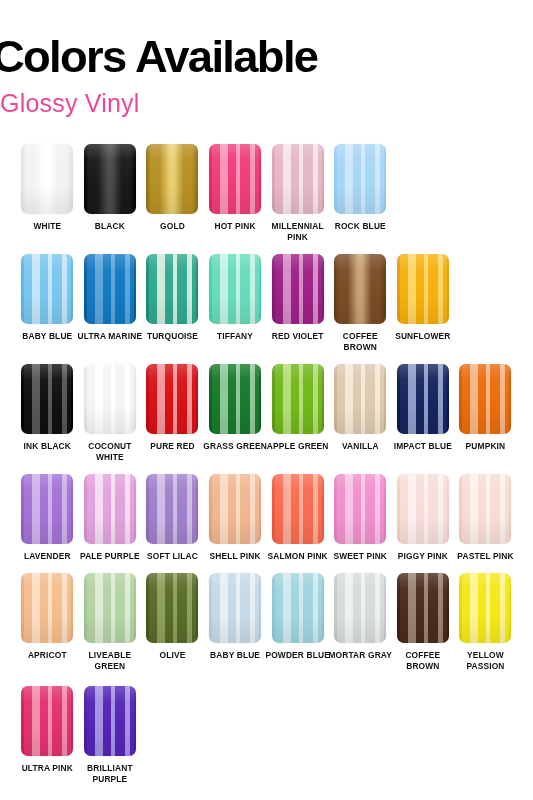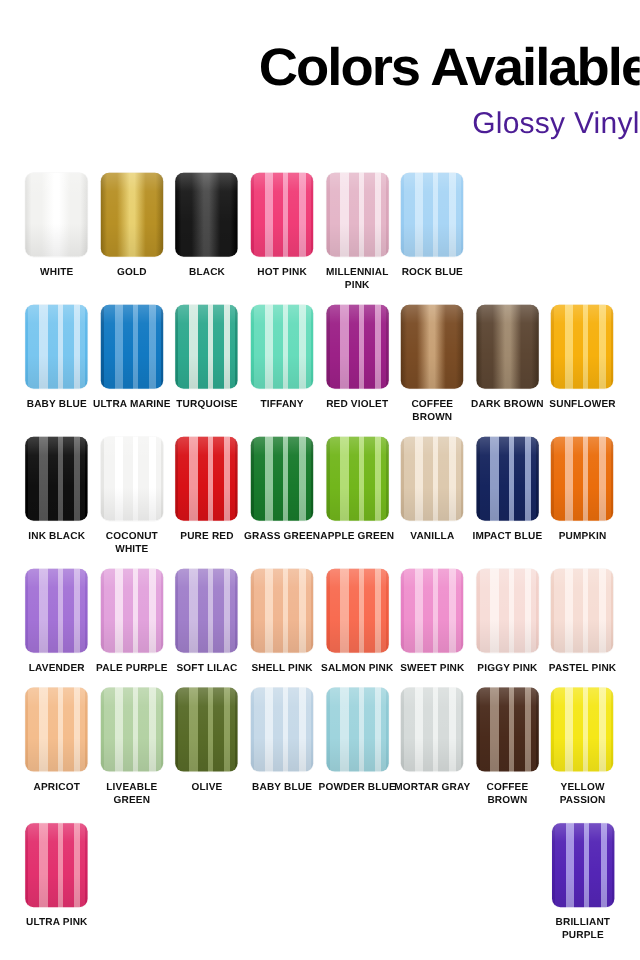--- a/index.html
+++ b/index.html
@@ -17,59 +17,57 @@
     position: relative;
     width: 533px;
     height: 800px;
     background: #ffffff;
     box-sizing: border-box;
   }
 
   
   .header {
     padding-top: 34px;
-    text-align: right;
+    text-align: left;
   }
   .title {
     font-family: "Liberation Sans", sans-serif;
     font-weight: 700;
     font-size: 44px;
     line-height: 46px;
     letter-spacing: -1.6px;
     color: #000000;
     margin: 0;
     transform: scaleX(1.03);
   }
   .subtitle {
     font-family: "Liberation Sans", sans-serif;
     font-weight: 400;
     font-size: 25px;
     line-height: 30px;
     letter-spacing: 0.2px;
-    color: #4c1d95;
+    color: #ec4899;
     margin: 8px 0 0 0;
-    padding-left: 28px;
   }
 
   
   .grid-wrap {
     margin-top: 26px;
     padding: 0 16px;
     box-sizing: border-box;
   }
   .row {
     display: flex;
     justify-content: flex-start;
     align-items: flex-start;
     margin-bottom: 11px;
   }
   .row.centered {
-    justify-content: space-between;
+    justify-content: flex-start;
     margin-top: 14px;
-    gap: 48px;
   }
   .cell {
     width: 62.6px;
     display: flex;
     flex-direction: column;
     align-items: center;
   }
   .swatch {
     width: 52px;
     height: 70px;
@@ -109,32 +107,32 @@
 
   <div class="grid-wrap" id="grid">
       <div class="row">
         <div class="cell">
           <div class="swatch" style="background: linear-gradient(90deg, rgb(223, 223, 221) 0%, rgb(242, 242, 240) 10%, rgb(242, 242, 240) 26%, rgb(255, 255, 255) 46%, rgb(255, 255, 255) 54%, rgb(242, 242, 240) 72%, rgb(242, 242, 240) 88%, rgb(223, 223, 221) 100%);">
             <div class="sheen" style="background: linear-gradient(rgba(255, 255, 255, 0.2) 0%, rgba(255, 255, 255, 0.04) 22%, rgba(0, 0, 0, 0) 60%, rgba(0, 0, 0, 0.07) 100%);"></div>
           </div>
           <div class="label">WHITE</div>
         </div>
         <div class="cell">
+          <div class="swatch" style="background: linear-gradient(90deg, rgb(0, 0, 0) 0%, rgb(25, 25, 25) 10%, rgb(25, 25, 25) 26%, rgb(75, 75, 75) 46%, rgb(75, 75, 75) 54%, rgb(25, 25, 25) 72%, rgb(25, 25, 25) 88%, rgb(0, 0, 0) 100%);">
+            <div class="sheen" style="background: linear-gradient(rgba(255, 255, 255, 0.2) 0%, rgba(255, 255, 255, 0.04) 22%, rgba(0, 0, 0, 0) 60%, rgba(0, 0, 0, 0.07) 100%);"></div>
+          </div>
+          <div class="label">BLACK</div>
+        </div>
+        <div class="cell">
           <div class="swatch" style="background: linear-gradient(90deg, rgb(142, 109, 20) 0%, rgb(183, 144, 37) 10%, rgb(183, 144, 37) 26%, rgb(232, 208, 112) 46%, rgb(232, 208, 112) 54%, rgb(183, 144, 37) 72%, rgb(183, 144, 37) 88%, rgb(142, 109, 20) 100%);">
             <div class="sheen" style="background: linear-gradient(rgba(255, 255, 255, 0.2) 0%, rgba(255, 255, 255, 0.04) 22%, rgba(0, 0, 0, 0) 60%, rgba(0, 0, 0, 0.07) 100%);"></div>
           </div>
           <div class="label">GOLD</div>
         </div>
         <div class="cell">
-          <div class="swatch" style="background: linear-gradient(90deg, rgb(0, 0, 0) 0%, rgb(25, 25, 25) 10%, rgb(25, 25, 25) 26%, rgb(75, 75, 75) 46%, rgb(75, 75, 75) 54%, rgb(25, 25, 25) 72%, rgb(25, 25, 25) 88%, rgb(0, 0, 0) 100%);">
-            <div class="sheen" style="background: linear-gradient(rgba(255, 255, 255, 0.2) 0%, rgba(255, 255, 255, 0.04) 22%, rgba(0, 0, 0, 0) 60%, rgba(0, 0, 0, 0.07) 100%);"></div>
-          </div>
-          <div class="label">BLACK</div>
-        </div>
-        <div class="cell">
           <div class="swatch" style="background: linear-gradient(90deg, rgb(224, 42, 102) 0%, rgb(224, 42, 102) 5%, rgb(240, 61, 119) 5%, rgb(240, 61, 119) 22%, rgb(248, 147, 184) 22%, rgb(248, 147, 184) 36%, rgb(240, 61, 119) 36%, rgb(240, 61, 119) 52%, rgb(248, 147, 184) 52%, rgb(248, 147, 184) 60%, rgb(240, 61, 119) 60%, rgb(240, 61, 119) 78%, rgb(248, 147, 184) 78%, rgb(248, 147, 184) 88%, rgb(240, 61, 119) 88%, rgb(240, 61, 119) 96%, rgb(224, 42, 102) 96%, rgb(224, 42, 102) 100%);">
             <div class="sheen" style="background: linear-gradient(rgba(255, 255, 255, 0.2) 0%, rgba(255, 255, 255, 0.04) 22%, rgba(0, 0, 0, 0) 60%, rgba(0, 0, 0, 0.07) 100%);"></div>
           </div>
           <div class="label">HOT PINK</div>
         </div>
         <div class="cell">
           <div class="swatch" style="background: linear-gradient(90deg, rgb(217, 164, 185) 0%, rgb(217, 164, 185) 5%, rgb(228, 182, 200) 5%, rgb(228, 182, 200) 22%, rgb(246, 226, 234) 22%, rgb(246, 226, 234) 36%, rgb(228, 182, 200) 36%, rgb(228, 182, 200) 52%, rgb(246, 226, 234) 52%, rgb(246, 226, 234) 60%, rgb(228, 182, 200) 60%, rgb(228, 182, 200) 78%, rgb(246, 226, 234) 78%, rgb(246, 226, 234) 88%, rgb(228, 182, 200) 88%, rgb(228, 182, 200) 96%, rgb(217, 164, 185) 96%, rgb(217, 164, 185) 100%);">
             <div class="sheen" style="background: linear-gradient(rgba(255, 255, 255, 0.2) 0%, rgba(255, 255, 255, 0.04) 22%, rgba(0, 0, 0, 0) 60%, rgba(0, 0, 0, 0.07) 100%);"></div>
           </div>
           <div class="label">MILLENNIAL PINK</div>
@@ -177,26 +175,20 @@
           </div>
           <div class="label">RED VIOLET</div>
         </div>
         <div class="cell">
           <div class="swatch" style="background: linear-gradient(90deg, rgb(93, 56, 24) 0%, rgb(122, 76, 37) 10%, rgb(122, 76, 37) 26%, rgb(200, 161, 118) 46%, rgb(200, 161, 118) 54%, rgb(122, 76, 37) 72%, rgb(122, 76, 37) 88%, rgb(93, 56, 24) 100%);">
             <div class="sheen" style="background: linear-gradient(rgba(255, 255, 255, 0.2) 0%, rgba(255, 255, 255, 0.04) 22%, rgba(0, 0, 0, 0) 60%, rgba(0, 0, 0, 0.07) 100%);"></div>
           </div>
           <div class="label">COFFEE BROWN</div>
         </div>
         <div class="cell">
-          <div class="swatch" style="background: linear-gradient(90deg, rgb(66, 48, 31) 0%, rgb(92, 70, 51) 10%, rgb(92, 70, 51) 26%, rgb(160, 138, 111) 46%, rgb(160, 138, 111) 54%, rgb(92, 70, 51) 72%, rgb(92, 70, 51) 88%, rgb(66, 48, 31) 100%);">
-            <div class="sheen" style="background: linear-gradient(rgba(255, 255, 255, 0.2) 0%, rgba(255, 255, 255, 0.04) 22%, rgba(0, 0, 0, 0) 60%, rgba(0, 0, 0, 0.07) 100%);"></div>
-          </div>
-          <div class="label">DARK BROWN</div>
-        </div>
-        <div class="cell">
           <div class="swatch" style="background: linear-gradient(90deg, rgb(229, 158, 3) 0%, rgb(229, 158, 3) 5%, rgb(246, 176, 13) 5%, rgb(246, 176, 13) 22%, rgb(252, 213, 102) 22%, rgb(252, 213, 102) 36%, rgb(246, 176, 13) 36%, rgb(246, 176, 13) 52%, rgb(252, 213, 102) 52%, rgb(252, 213, 102) 60%, rgb(246, 176, 13) 60%, rgb(246, 176, 13) 78%, rgb(252, 213, 102) 78%, rgb(252, 213, 102) 88%, rgb(246, 176, 13) 88%, rgb(246, 176, 13) 96%, rgb(229, 158, 3) 96%, rgb(229, 158, 3) 100%);">
             <div class="sheen" style="background: linear-gradient(rgba(255, 255, 255, 0.2) 0%, rgba(255, 255, 255, 0.04) 22%, rgba(0, 0, 0, 0) 60%, rgba(0, 0, 0, 0.07) 100%);"></div>
           </div>
           <div class="label">SUNFLOWER</div>
         </div>
       </div>
       <div class="row">
         <div class="cell">
           <div class="swatch" style="background: linear-gradient(90deg, rgb(0, 0, 0) 0%, rgb(0, 0, 0) 5%, rgb(16, 16, 16) 5%, rgb(16, 16, 16) 22%, rgb(87, 87, 87) 22%, rgb(87, 87, 87) 36%, rgb(16, 16, 16) 36%, rgb(16, 16, 16) 52%, rgb(87, 87, 87) 52%, rgb(87, 87, 87) 60%, rgb(16, 16, 16) 60%, rgb(16, 16, 16) 78%, rgb(87, 87, 87) 78%, rgb(87, 87, 87) 88%, rgb(16, 16, 16) 88%, rgb(16, 16, 16) 96%, rgb(0, 0, 0) 96%, rgb(0, 0, 0) 100%);">
             <div class="sheen" style="background: linear-gradient(rgba(255, 255, 255, 0.2) 0%, rgba(255, 255, 255, 0.04) 22%, rgba(0, 0, 0, 0) 60%, rgba(0, 0, 0, 0.07) 100%);"></div>

